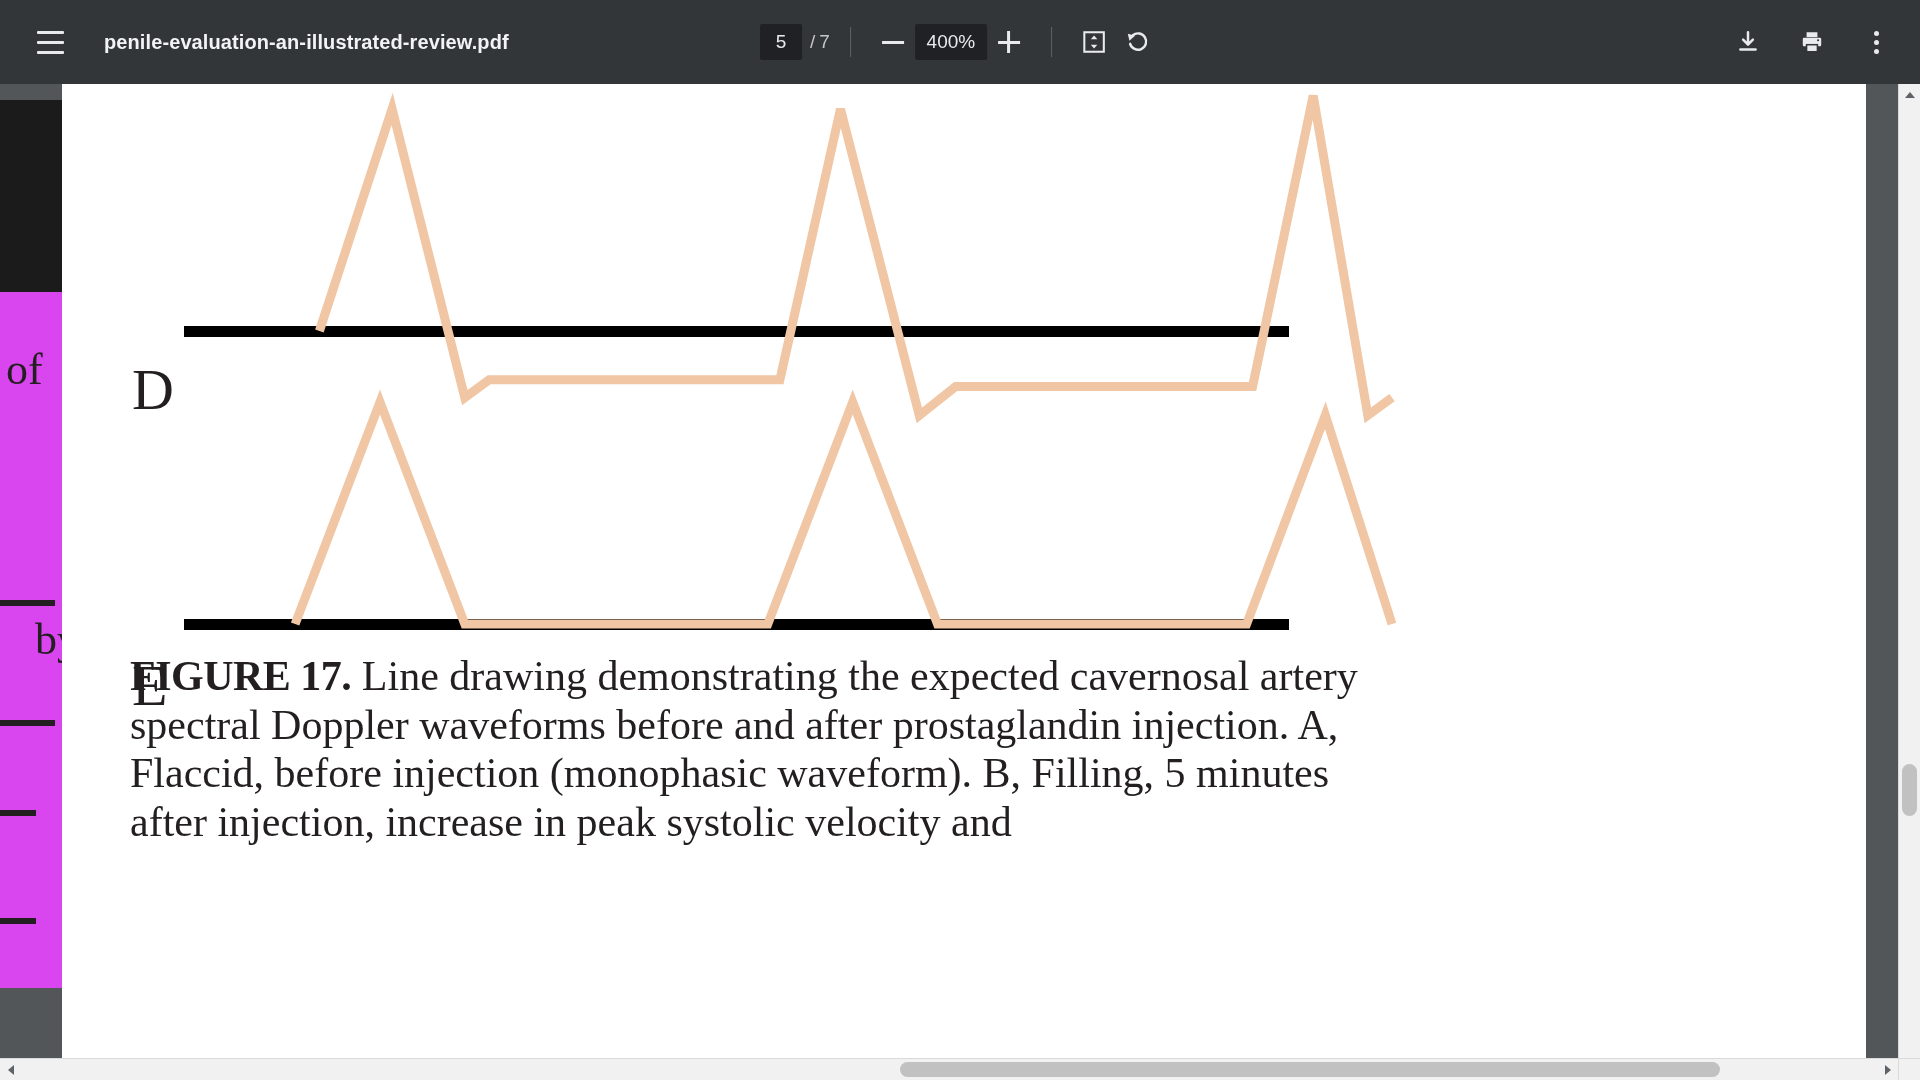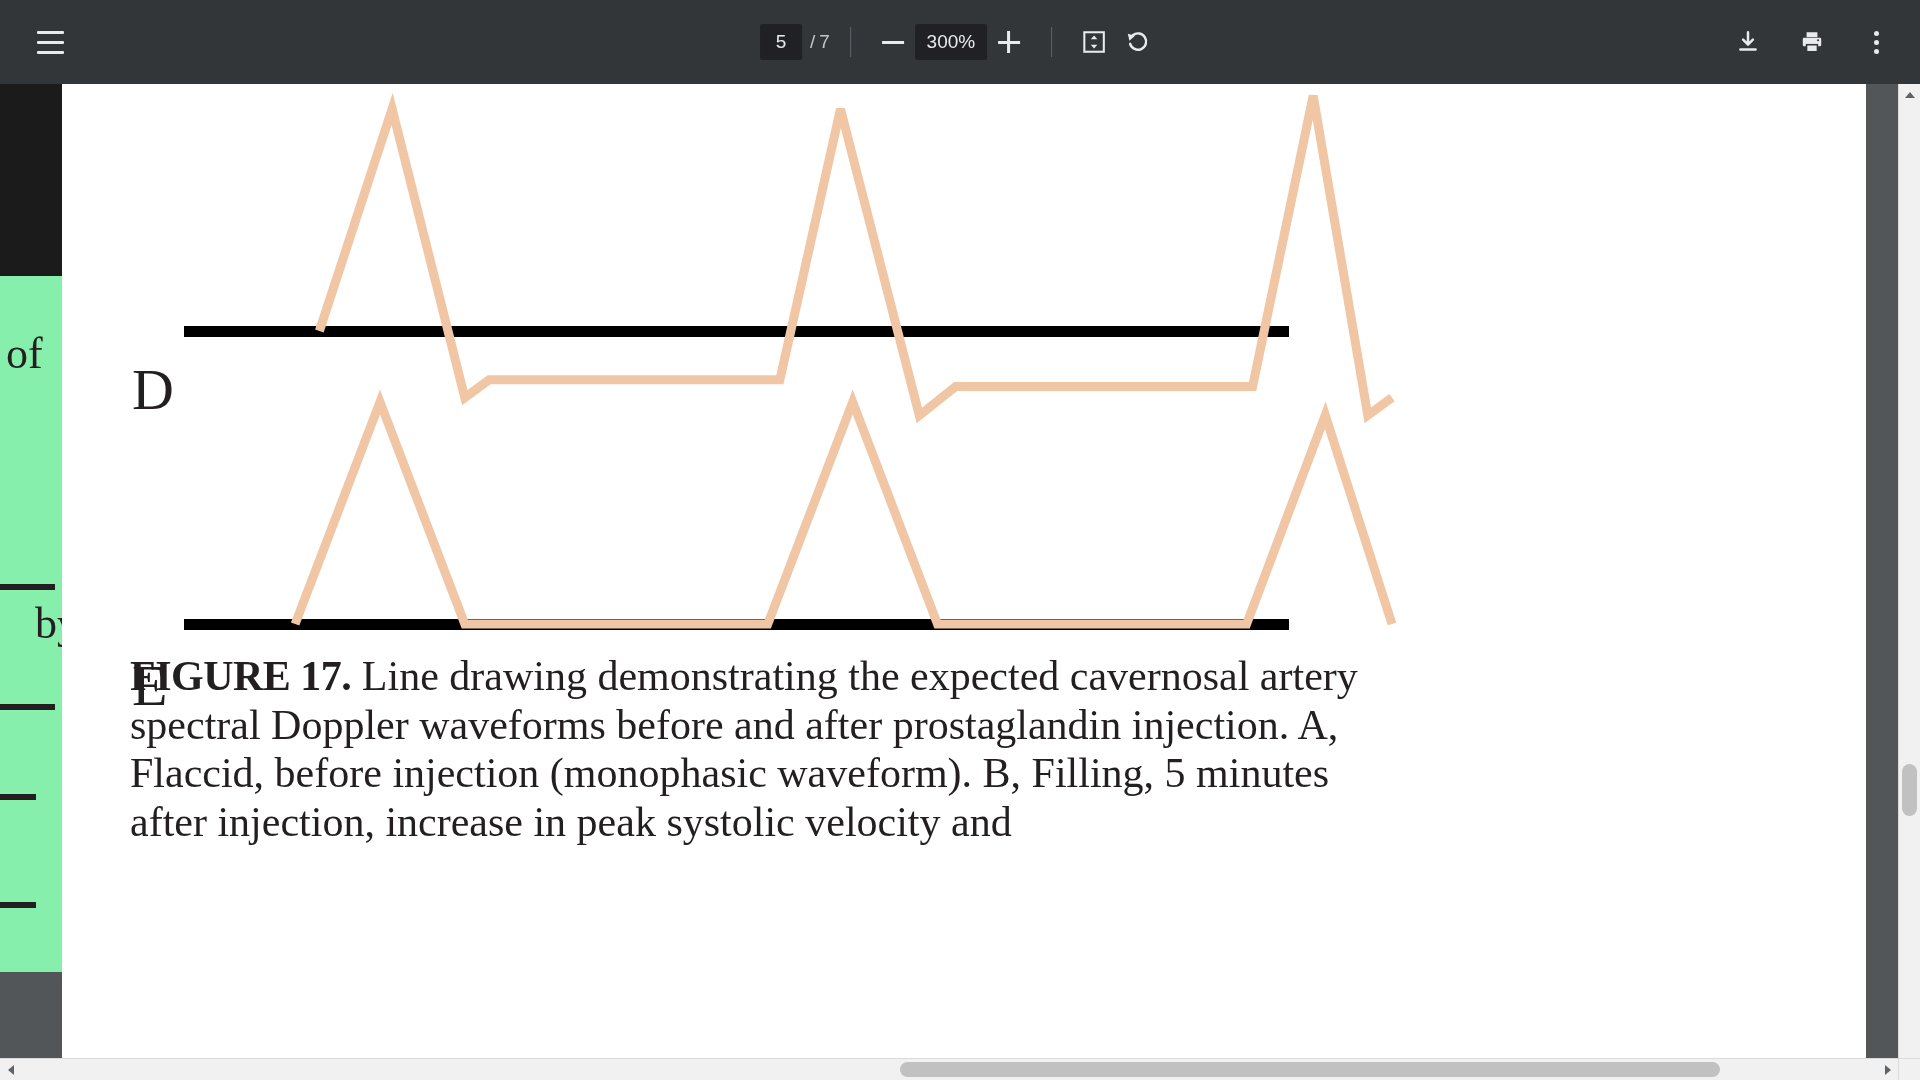--- a/index.html
+++ b/index.html
@@ -75,22 +75,22 @@
   #kebab i { display: block; width: 5px; height: 5px; border-radius: 50%; background: #e8eaed; }
 
   
   #viewer {
     position: absolute; left: 0; top: 84px;
     width: 1920px; height: 996px;
     background: #525659;
   }
   
   #left-gutter {
-    position: absolute; left: 0; top: 0; width: 62px; height: 888px;
-    background: #86efac; overflow: hidden;
+    position: absolute; left: 0; top: 16px; width: 62px; height: 888px;
+    background: #d946ef; overflow: hidden;
   }
   #left-gutter .blackblock {
     position: absolute; left: 0; top: 0; width: 62px; height: 192px;
     background: #1b1b1b;
   }
   .frag {
     position: absolute;
     font-family: "Liberation Serif", serif;
     font-size: 44px; color: #231f20;
     white-space: nowrap;
@@ -180,33 +180,34 @@
 <body>
 
 <div id="toolbar">
 
   <div id="menu-btn">
     <span></span>
     <span></span>
     <span></span>
   </div>
 
+  <div id="doc-title">penile-evaluation-an-illustrated-review.pdf</div>
 
   <div id="center-controls">
     <input id="page-box" value="5" style="">
     <span class="pg-sep">/</span>
     <span id="page-total">7</span>
 
     <div class="divider"></div>
 
     <div class="tb-btn">
       <div class="minus-glyph"></div>
     </div>
 
-    <div id="zoom-box">300%</div>
+    <div id="zoom-box">400%</div>
 
     <div class="tb-btn">
       <div class="plus-glyph"></div>
     </div>
 
     <div class="divider"></div>
 
     <div class="tb-btn">
       <svg width="26" height="26" viewBox="0 0 24 24">
         <rect x="3" y="3" width="18" height="18" fill="none" stroke="#e8eaed" stroke-width="1.9"></rect>

